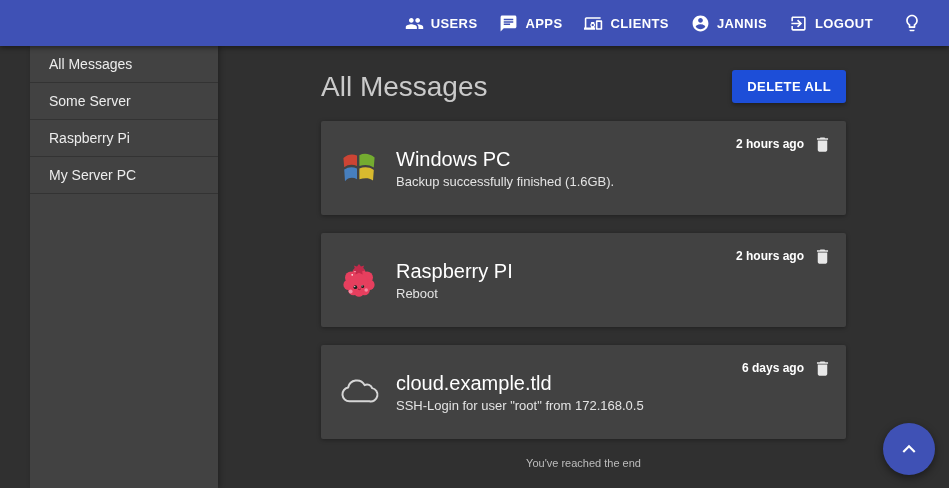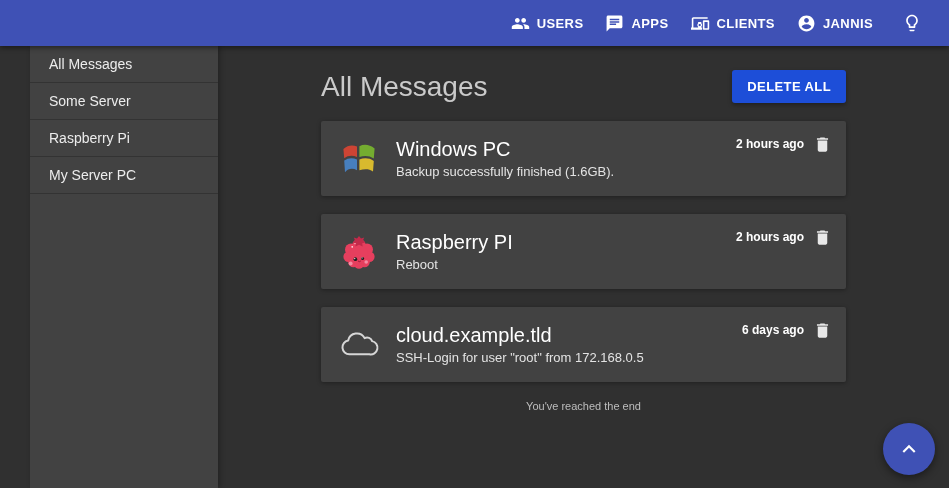--- a/index.html
+++ b/index.html
@@ -64,21 +64,21 @@
   .delete-all {
     background: #1d4ed8; color: #fff; border: none; border-radius: 3px;
     font-family: inherit; font-size: 13px; font-weight: bold; letter-spacing: .4px;
     padding: 9px 15px; cursor: pointer;
     box-shadow: 0 2px 4px rgba(0,0,0,.35);
   }
 
   .card {
     background: #424242; border-radius: 2px;
     box-shadow: 0 1px 4px rgba(0,0,0,.35);
-    height: 75px; margin-bottom: 18px;
+    height: 94px; margin-bottom: 18px;
     display: flex; align-items: center;
     padding: 0 14px 0 18px;
   }
   .card-icon {
     width: 40px; height: 44px; flex: 0 0 40px; margin-right: 17px;
     display: flex; align-items: center; justify-content: center;
   }
   .card-icon svg { display: block; }
   .card-text { flex: 1; min-width: 0; }
   .card-title { font-size: 20px; font-weight: 400; color: #ffffff; line-height: 24px; }
@@ -128,20 +128,28 @@
       </span>
       <span>CLIENTS</span>
     </button>
     <button class="nav-btn">
       <span>
         <svg viewBox="0 0 24 24">
             <path d="M12 2C6.48 2 2 6.48 2 12s4.48 10 10 10 10-4.48 10-10S17.52 2 12 2zm0 3c1.66 0 3 1.34 3 3s-1.34 3-3 3-3-1.34-3-3 1.34-3 3-3zm0 14.2c-2.5 0-4.71-1.28-6-3.22.03-1.99 4-3.08 6-3.08 1.99 0 5.97 1.09 6 3.08-1.29 1.94-3.5 3.22-6 3.22z"></path>
           </svg>
       </span>
       <span>JANNIS</span>
+    </button>
+    <button class="nav-btn">
+      <span>
+        <svg viewBox="0 0 24 24">
+            <path d="M10.09 15.59L11.5 17l5-5-5-5-1.41 1.41L12.67 11H3v2h9.67l-2.58 2.59zM19 3H5c-1.11 0-2 .9-2 2v4h2V5h14v14H5v-4H3v4c0 1.1.89 2 2 2h14c1.1 0 2-.9 2-2V5c0-1.1-.9-2-2-2z"></path>
+          </svg>
+      </span>
+      <span>LOGOUT</span>
     </button>
     <button class="icon-btn">
       <span>
         <svg viewBox="0 0 24 24">
             <path d="M9 21c0 .55.45 1 1 1h4c.55 0 1-.45 1-1v-1H9v1zm3-19C8.14 2 5 5.14 5 9c0 2.38 1.19 4.47 3 5.74V17c0 .55.45 1 1 1h6c.55 0 1-.45 1-1v-2.26c1.81-1.27 3-3.36 3-5.74 0-3.86-3.14-7-7-7zm2.85 11.1l-.85.6V16h-4v-2.3l-.85-.6C7.8 12.16 7 10.63 7 9c0-2.76 2.24-5 5-5s5 2.24 5 5c0 1.63-.8 3.16-2.15 4.1z"></path>
           </svg>
       </span>
     </button>
   </nav>
 </header>

